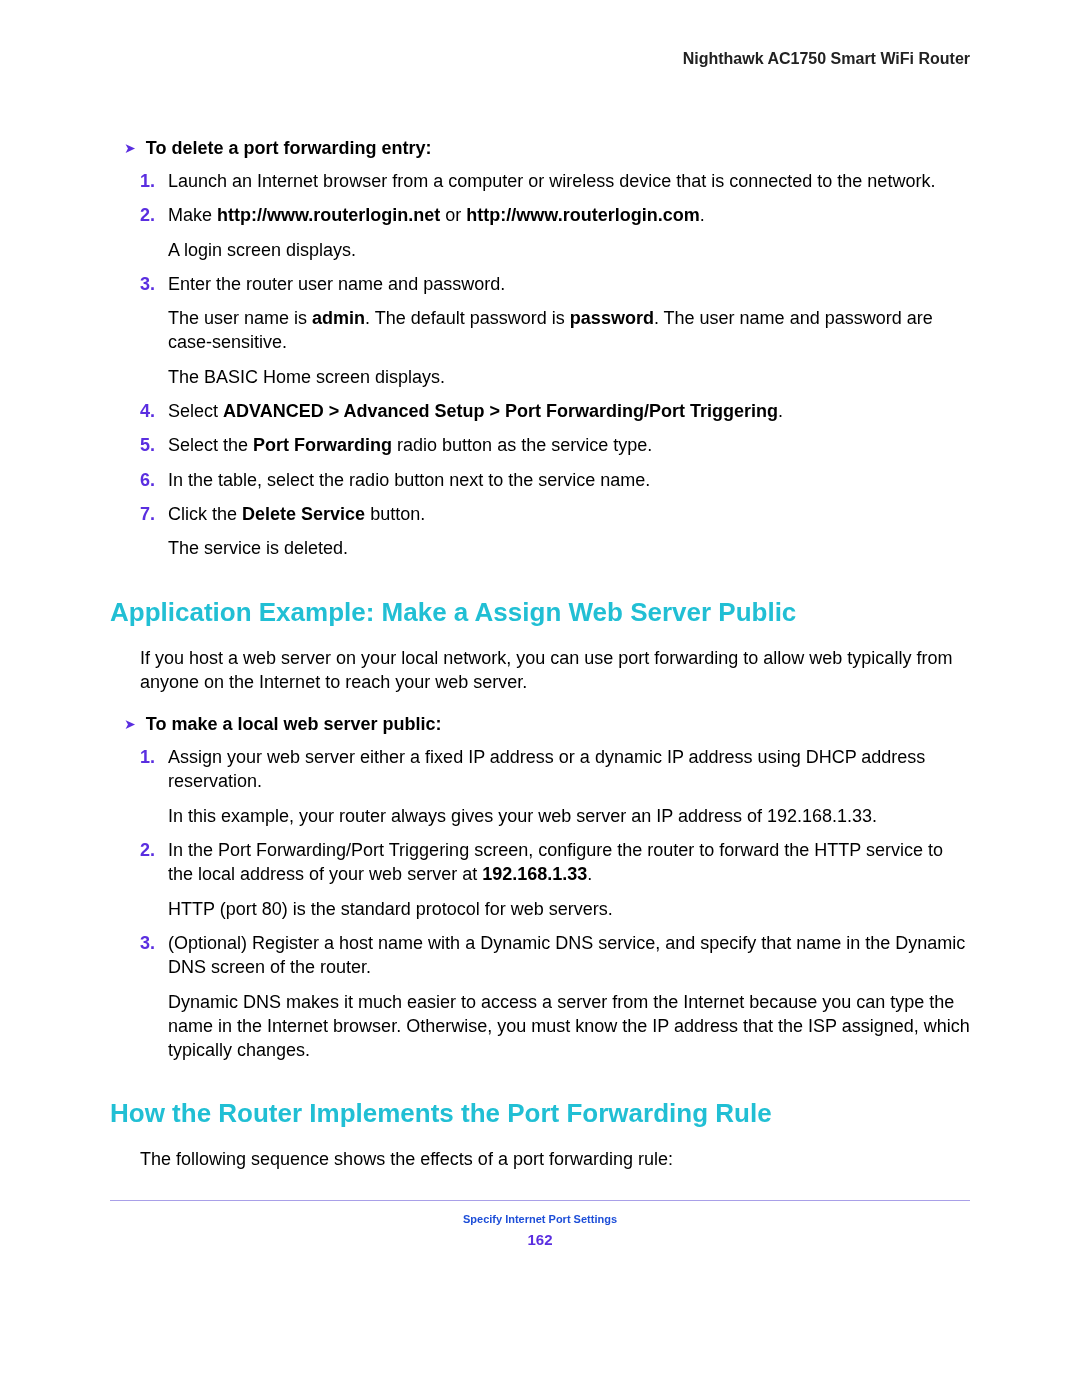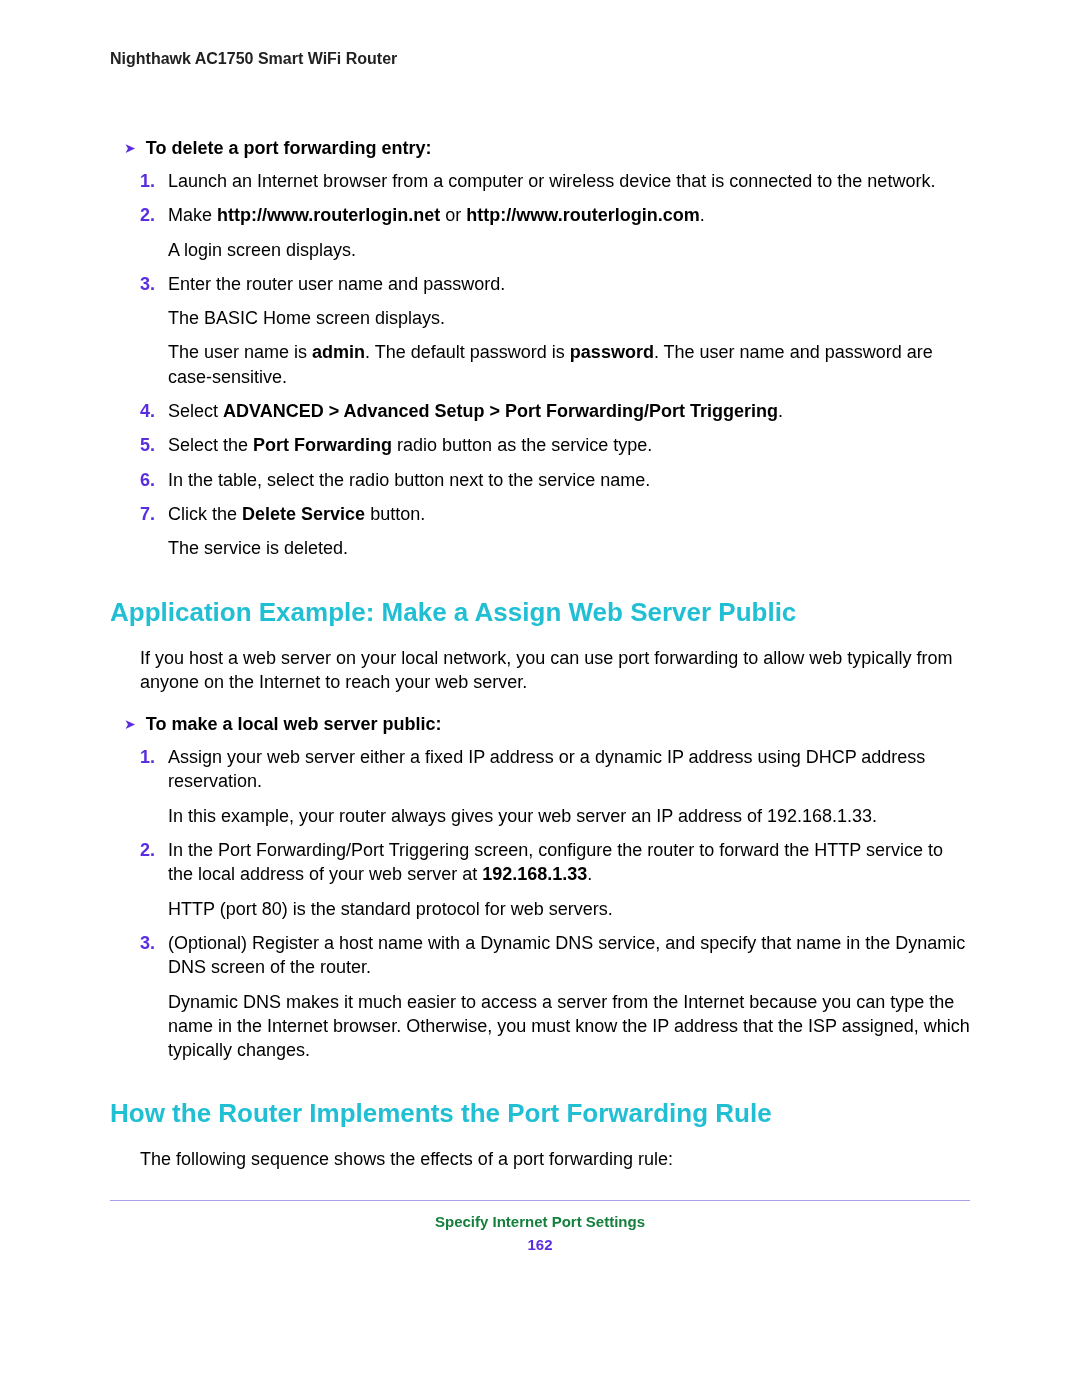--- a/index.html
+++ b/index.html
@@ -10,21 +10,21 @@
     color: #000;
   }
   .page {
     width: 1080px;
     min-height: 1397px;
     box-sizing: border-box;
     padding: 50px 110px 40px 110px;
     position: relative;
   }
   .doc-header {
-    text-align: left;
+    text-align: right;
     font-weight: bold;
     font-size: 16px;
     color: #222;
     margin-bottom: 70px;
   }
   h2.section {
     color: #21bfd4;
     font-weight: bold;
     font-size: 26px;
     margin: 36px 0 18px 0;
@@ -79,23 +79,23 @@
   }
   .hr {
     border: none;
     border-top: 1px solid #a9a0e8;
     margin: 28px 0 12px 0;
   }
   .footer {
     text-align: center;
   }
   .footer .ftitle {
-    color: #15803d;
+    color: #1d4ed8;
     font-weight: bold;
-    font-size: 15px;
+    font-size: 11px;
   }
   .footer .fpage {
     color: #5a2ee0;
     font-weight: bold;
     font-size: 15px;
     margin-top: 6px;
   }
   b { font-weight: bold; }
 </style>
 </head>
@@ -114,24 +114,24 @@
   <ol class="steps">
     <li>
       <span>Launch an Internet browser from a computer or wireless device that is connected to the network.</span>
     </li>
     <li>
       <span>Make </span><b>http://www.routerlogin.net</b><span> or </span><b>http://www.routerlogin.com</b><span>.</span>
       <div class="para">A login screen displays.</div>
     </li>
     <li>
       <span>Enter the router user name and password.</span>
-      <div class="para">The BASIC Home screen displays.</div>
       <div class="para">
         <span>The user name is </span><b>admin</b><span>. The default password is </span><b>password</b><span>. The user name and password are case-sensitive.</span>
       </div>
+      <div class="para">The BASIC Home screen displays.</div>
     </li>
     <li>
       <span>Select </span><b>ADVANCED &gt; Advanced Setup &gt; Port Forwarding/Port Triggering</b><span>.</span>
     </li>
     <li>
       <span>Select the </span><b>Port Forwarding</b><span> radio button as the service type.</span>
     </li>
     <li>
       <span>In the table, select the radio button next to the service name.</span>
     </li>

